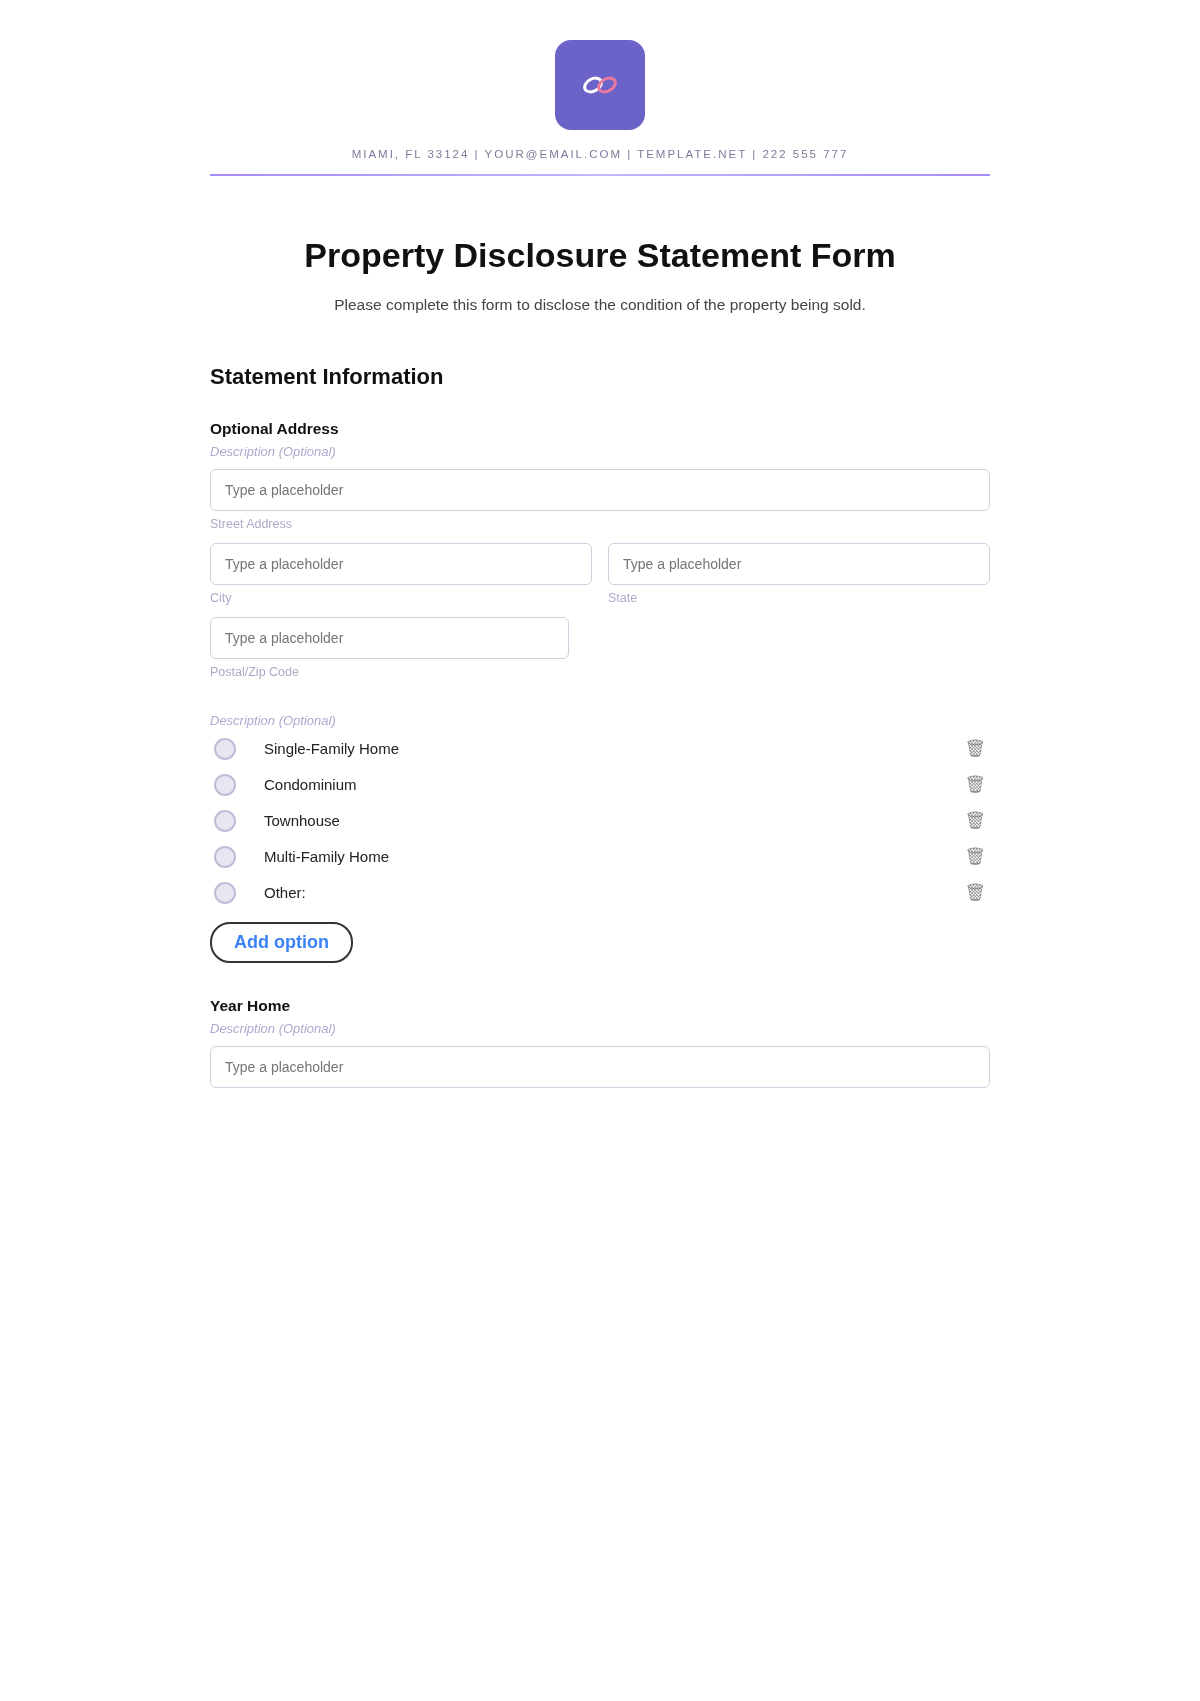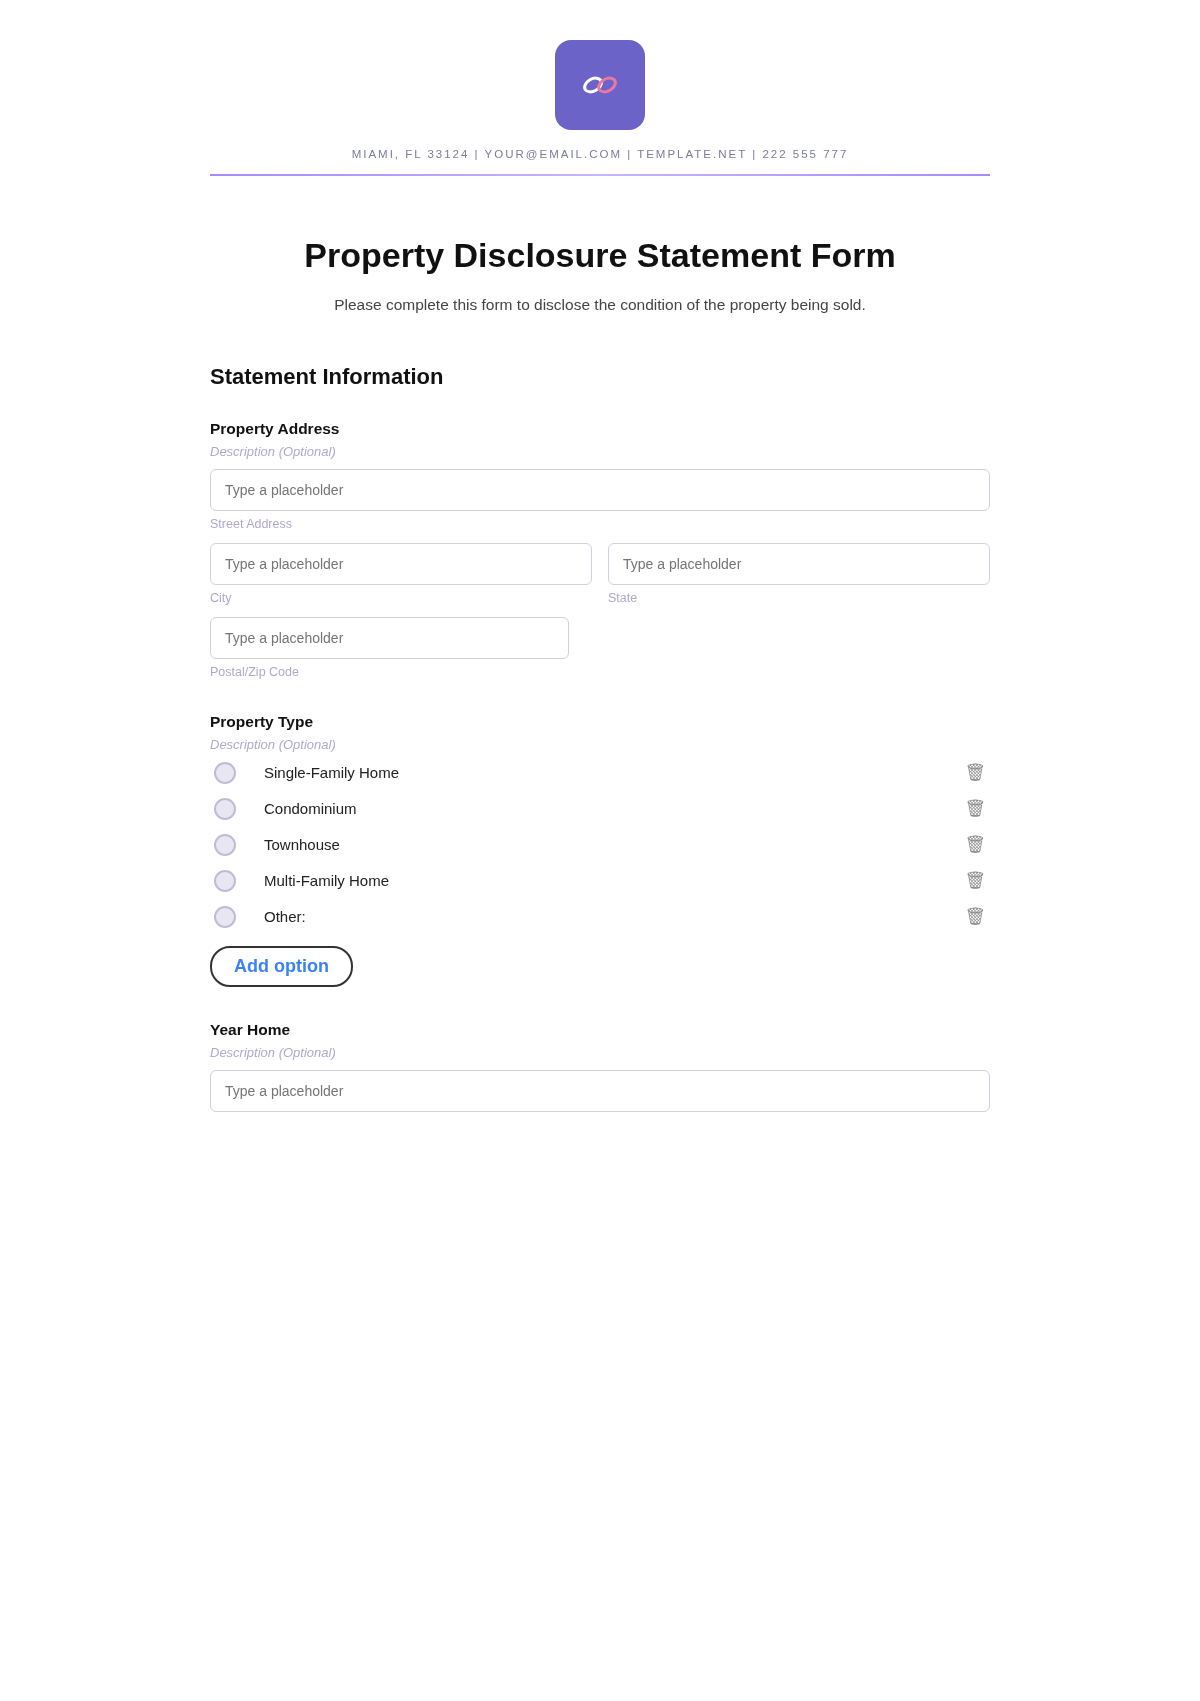--- a/index.html
+++ b/index.html
@@ -198,21 +198,21 @@
     <div class="contact-bar">MIAMI, FL 33124 | YOUR@EMAIL.COM | TEMPLATE.NET | 222 555 777</div>
     <div class="divider-line"></div>
   </div>
 
   <h1 class="form-title">Property Disclosure Statement Form</h1>
   <p class="form-subtitle">Please complete this form to disclose the condition of the property being sold.</p>
 
   <h2 class="section-title">Statement Information</h2>
 
   <div class="field-group">
-    <div class="field-label">Property Address</div>
+    <div class="field-label">Optional Address</div>
     <div class="field-description">Description (Optional)</div>
 
     <input class="input-field" type="text" placeholder="Type a placeholder" style="">
     <span class="input-sub-label">Street Address</span>
 
     <div class="address-row">
       <div style="flex:1; display:flex; flex-direction:column;">
         <input class="input-field" type="text" placeholder="Type a placeholder" style="">
         <span class="input-sub-label">City</span>
       </div>
@@ -222,21 +222,20 @@
       </div>
     </div>
 
     <div style="max-width:46%;">
       <input class="input-field" type="text" placeholder="Type a placeholder" style="">
       <span class="input-sub-label">Postal/Zip Code</span>
     </div>
   </div>
 
   <div class="field-group">
-    <div class="field-label">Property Type</div>
     <div class="field-description">Description (Optional)</div>
 
     
     <div class="radio-option-row">
       <div class="radio-left">
         <div class="radio-circle"></div>
         <span class="radio-label">Single-Family Home</span>
       </div>
       <span class="trash-icon">🗑</span>
     </div>

